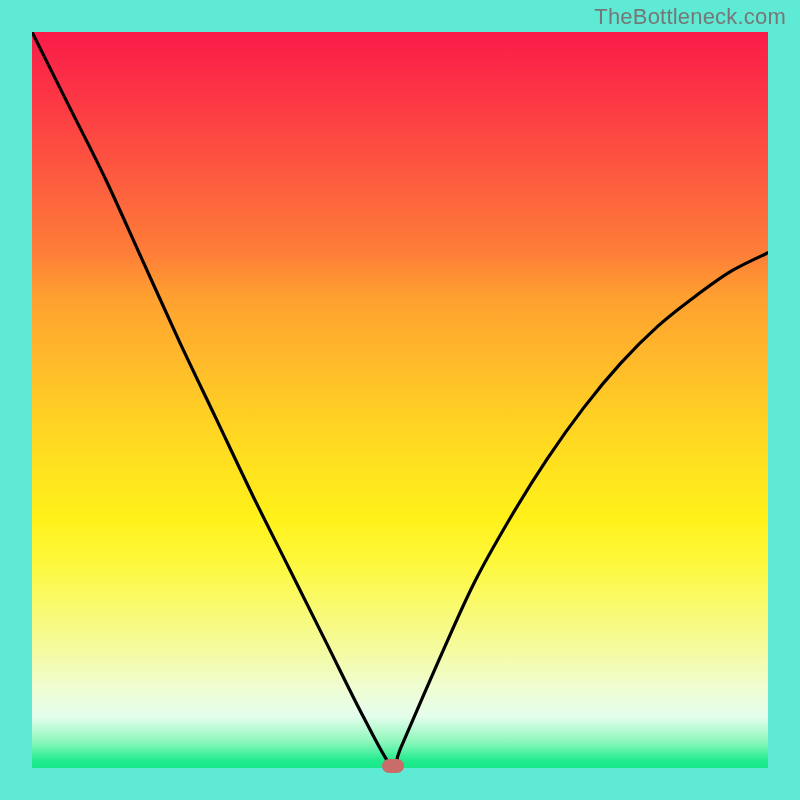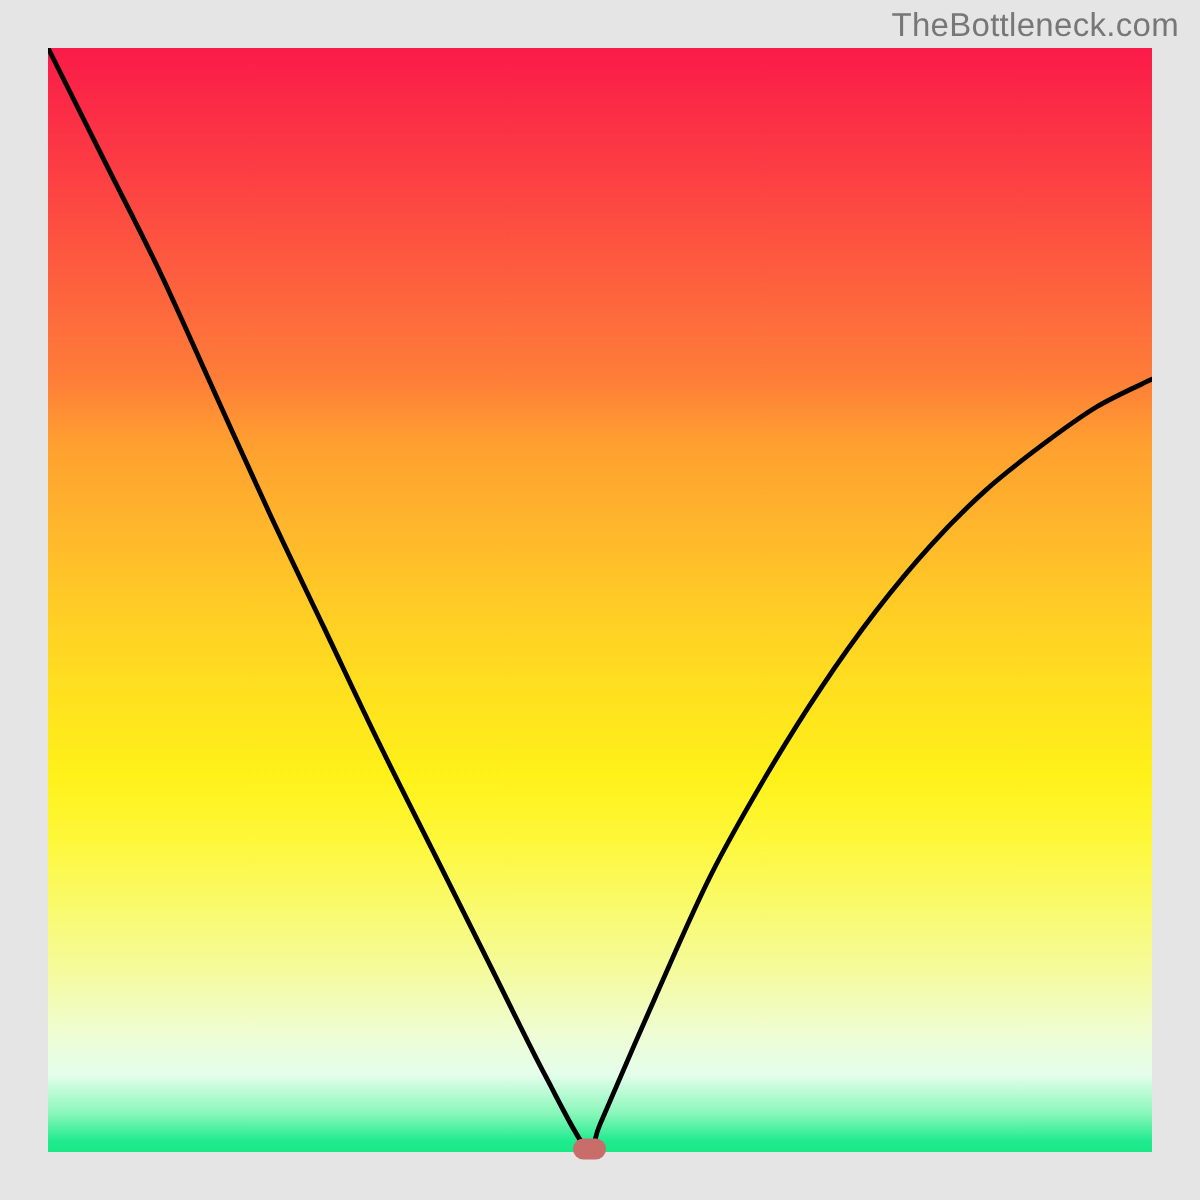--- a/index.html
+++ b/index.html
@@ -8,21 +8,21 @@
     width: 800px;
     height: 800px;
     overflow: hidden;
     background: #fff;
     font-family: Arial, Helvetica, sans-serif;
   }
   .frame {
     position: relative;
     width: 800px;
     height: 800px;
-    background: #e5e5e5;
+    background: #5eead4;
   }
   .watermark {
     position: absolute;
     top: 4px;
     right: 14px;
     color: #777;
     font-size: 22px;
     font-weight: 400;
     letter-spacing: 0.2px;
   }

